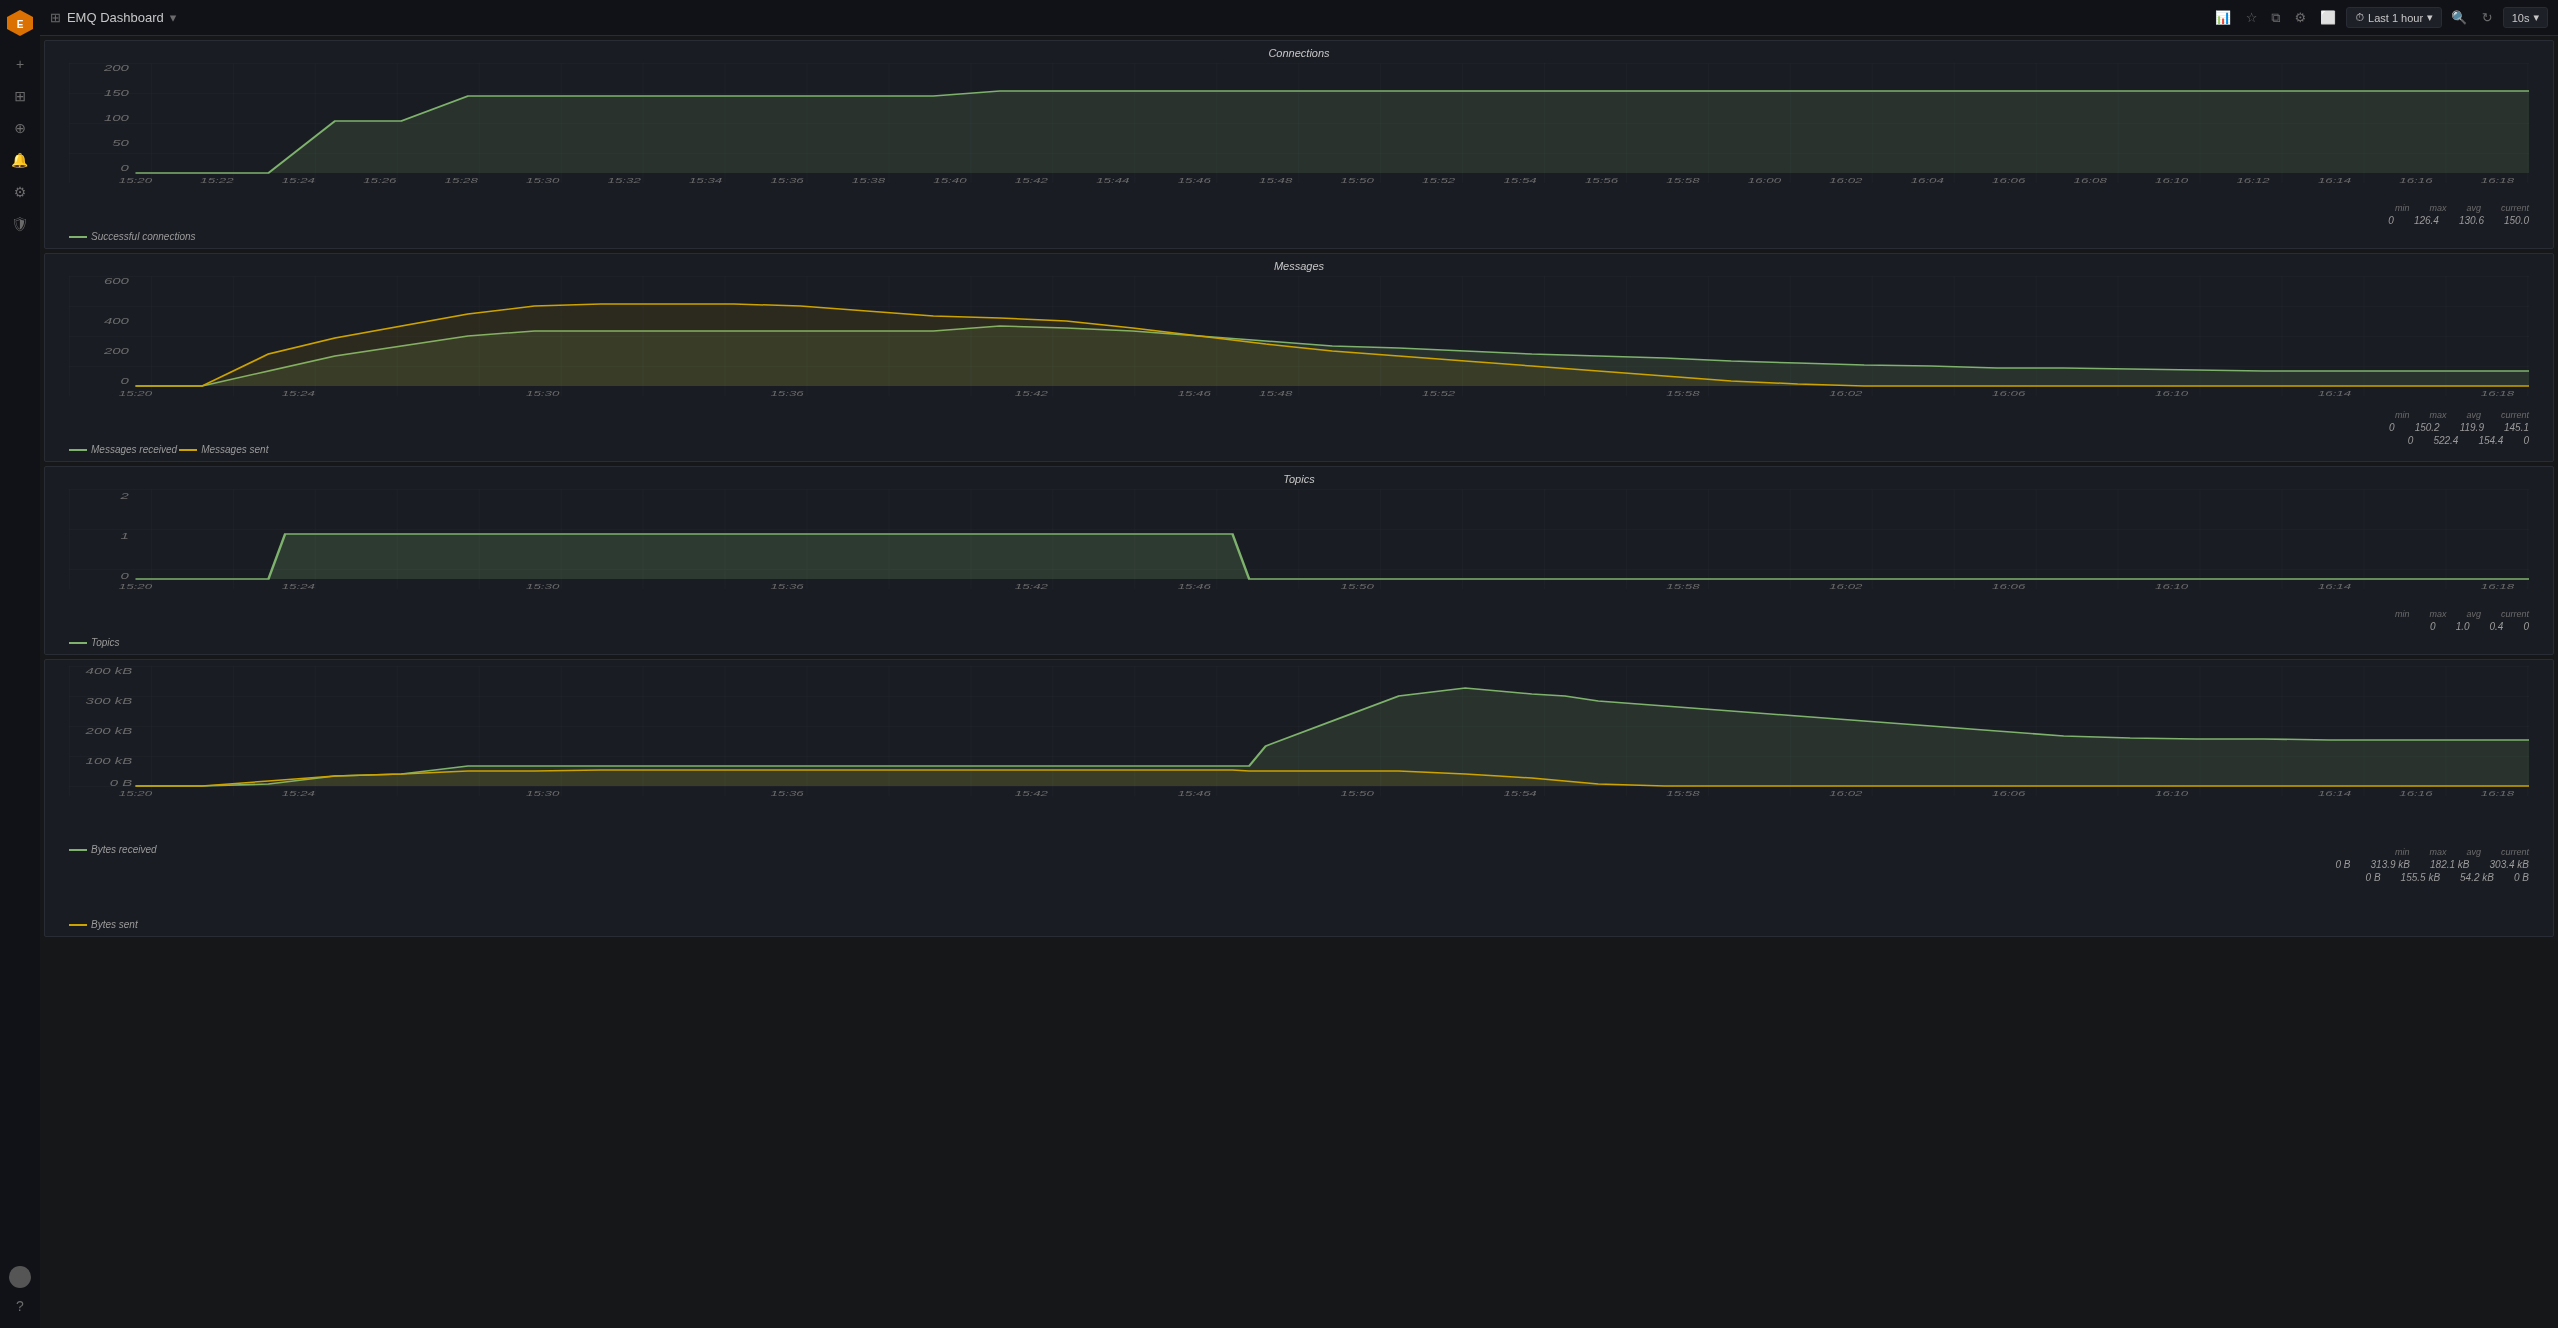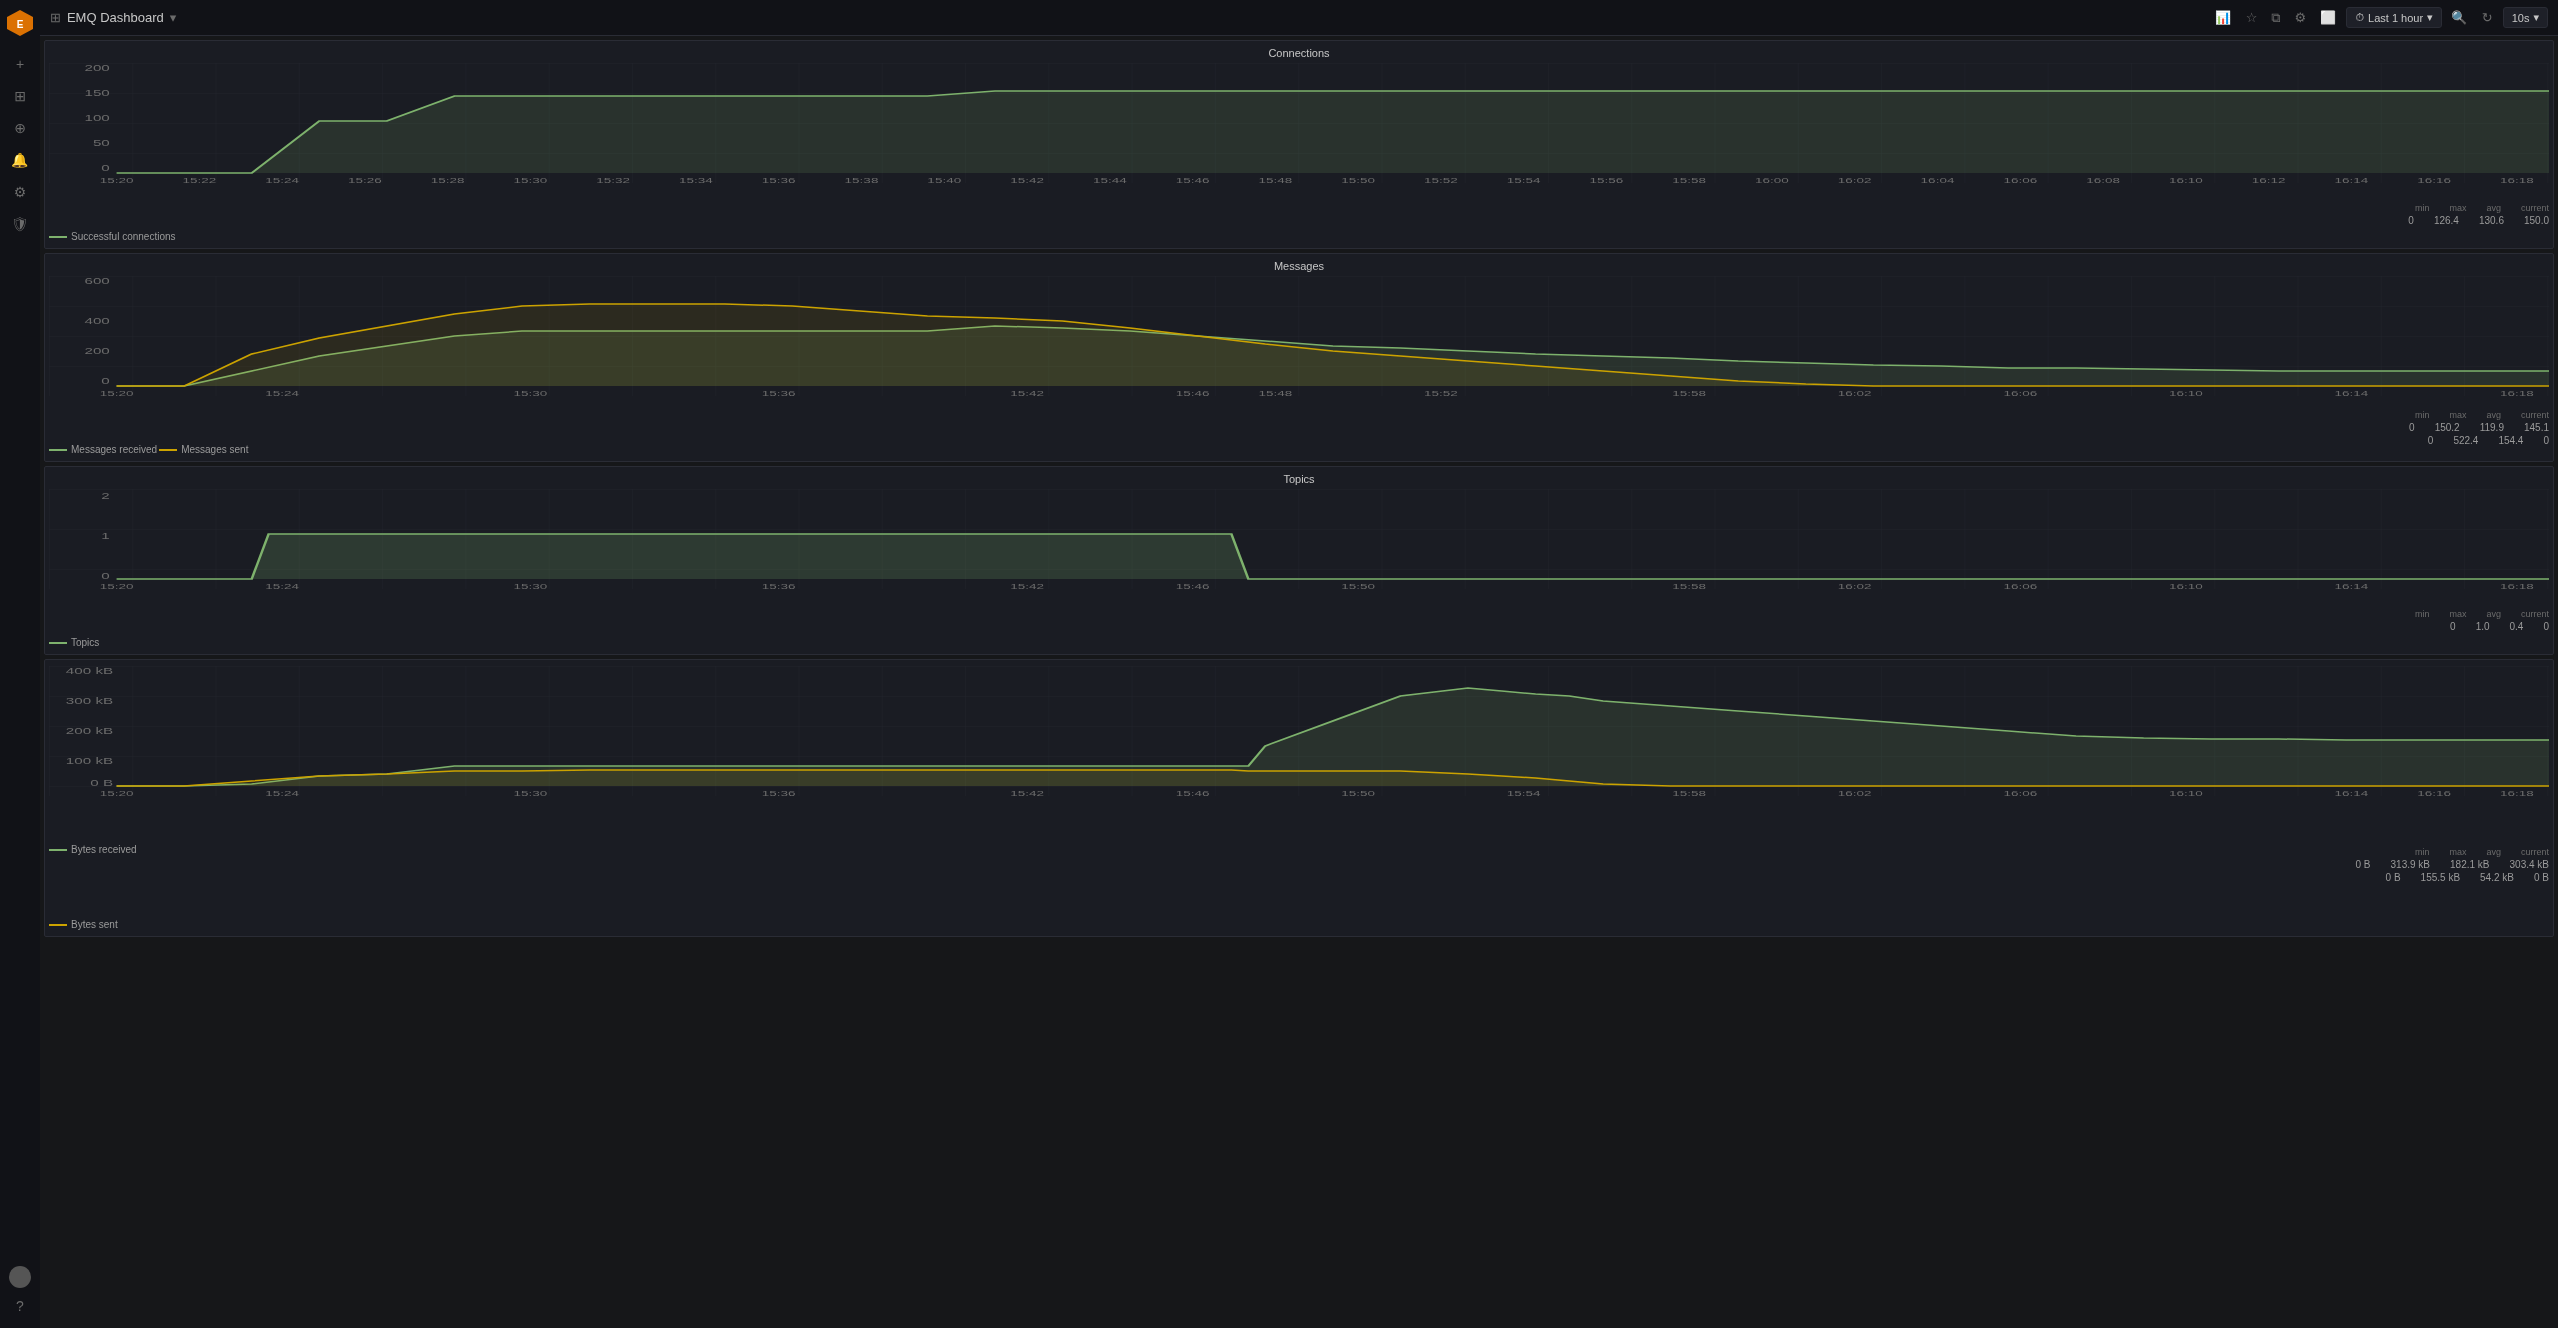--- a/index.html
+++ b/index.html
@@ -125,21 +125,22 @@
       display: flex;
       flex-direction: column;
       gap: 4px;
     }
 
     
     .chart-panel {
       background: #1a1c23;
       border: 1px solid #2a2c35;
       border-radius: 2px;
-      padding: 6px 4px;
+      padding: 6px 24px;
+      font-style: italic;
     }
     .chart-title {
       text-align: center;
       font-size: 11px;
       color: #c7c7c7;
       margin-bottom: 4px;
     }
     .chart-area {
       position: relative;
       width: 100%;

